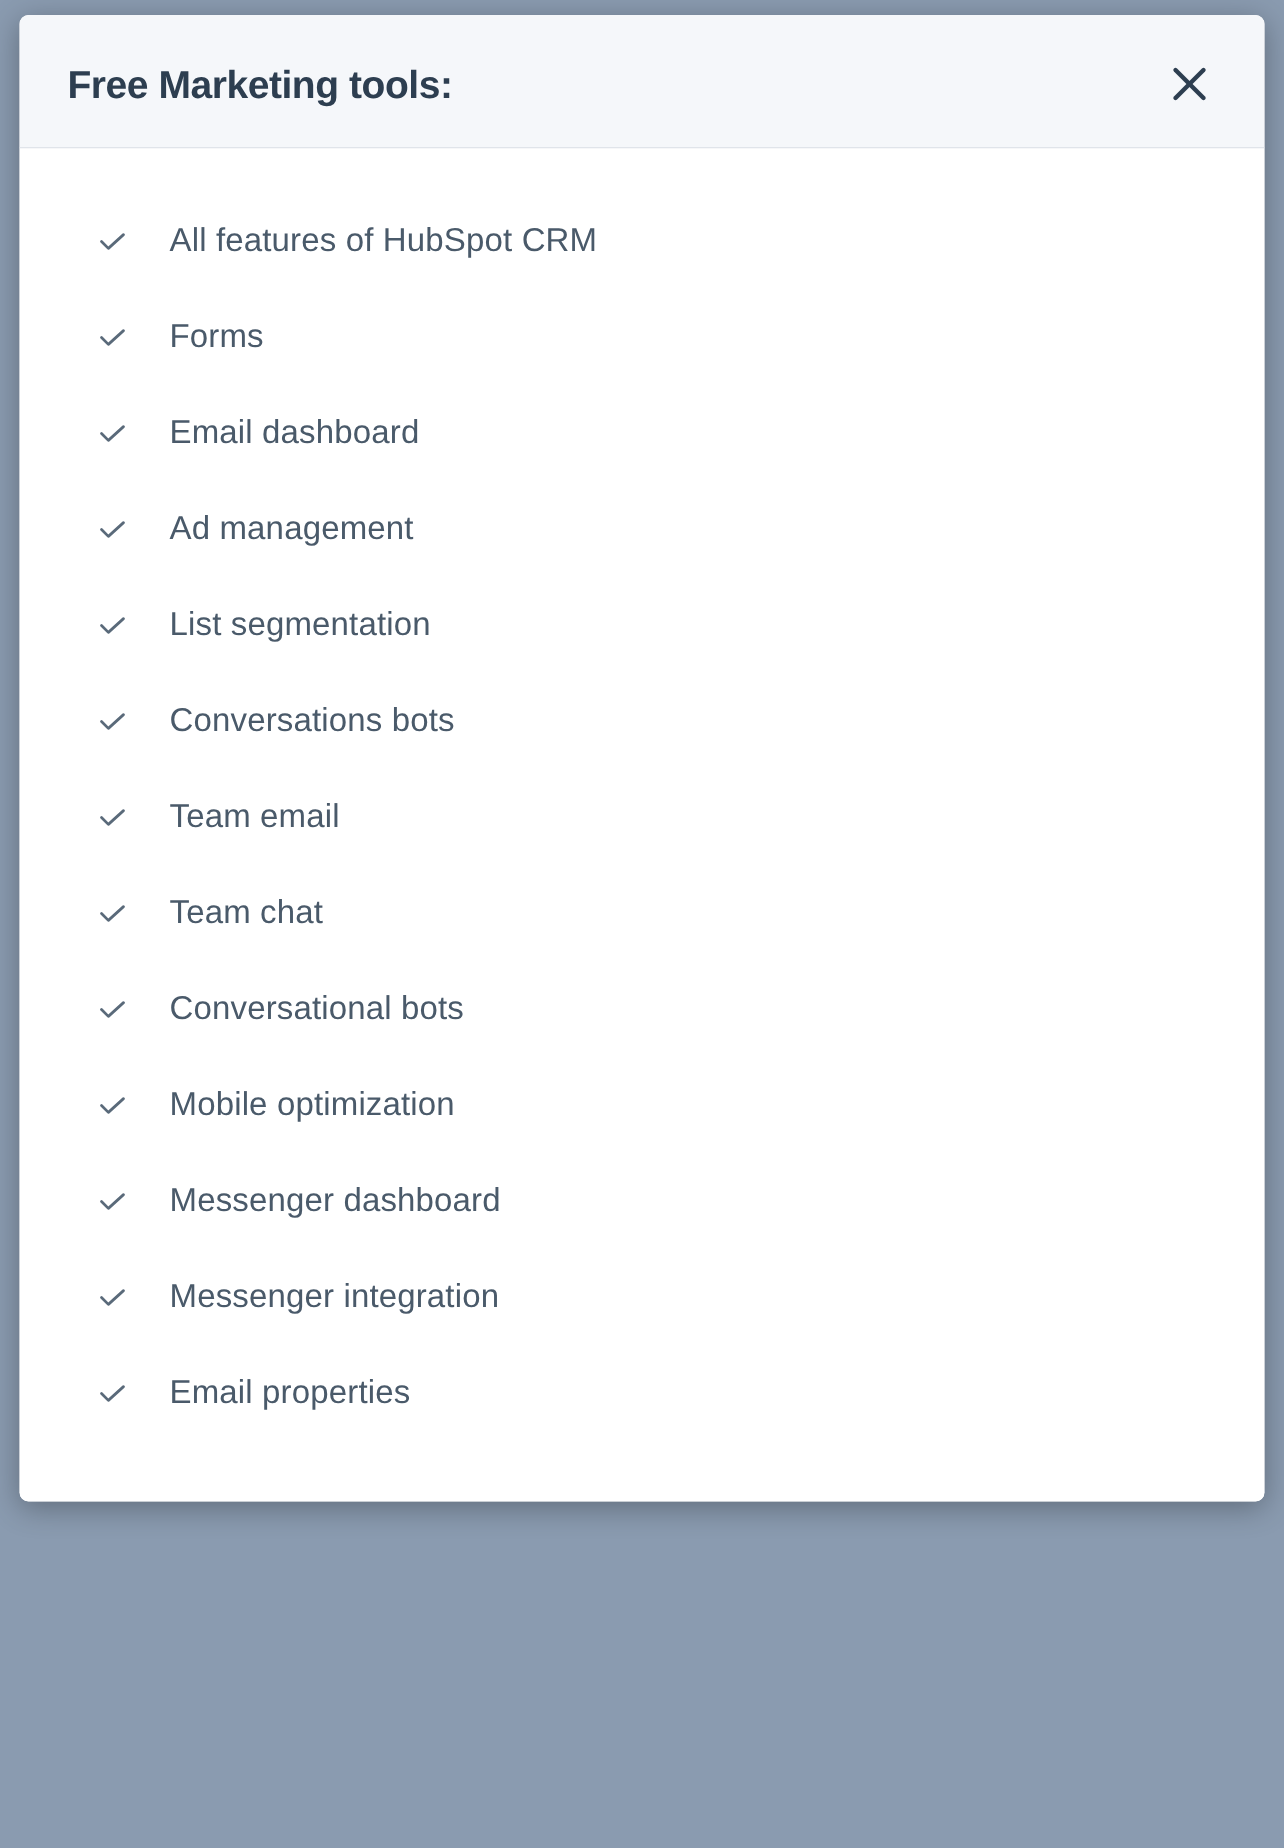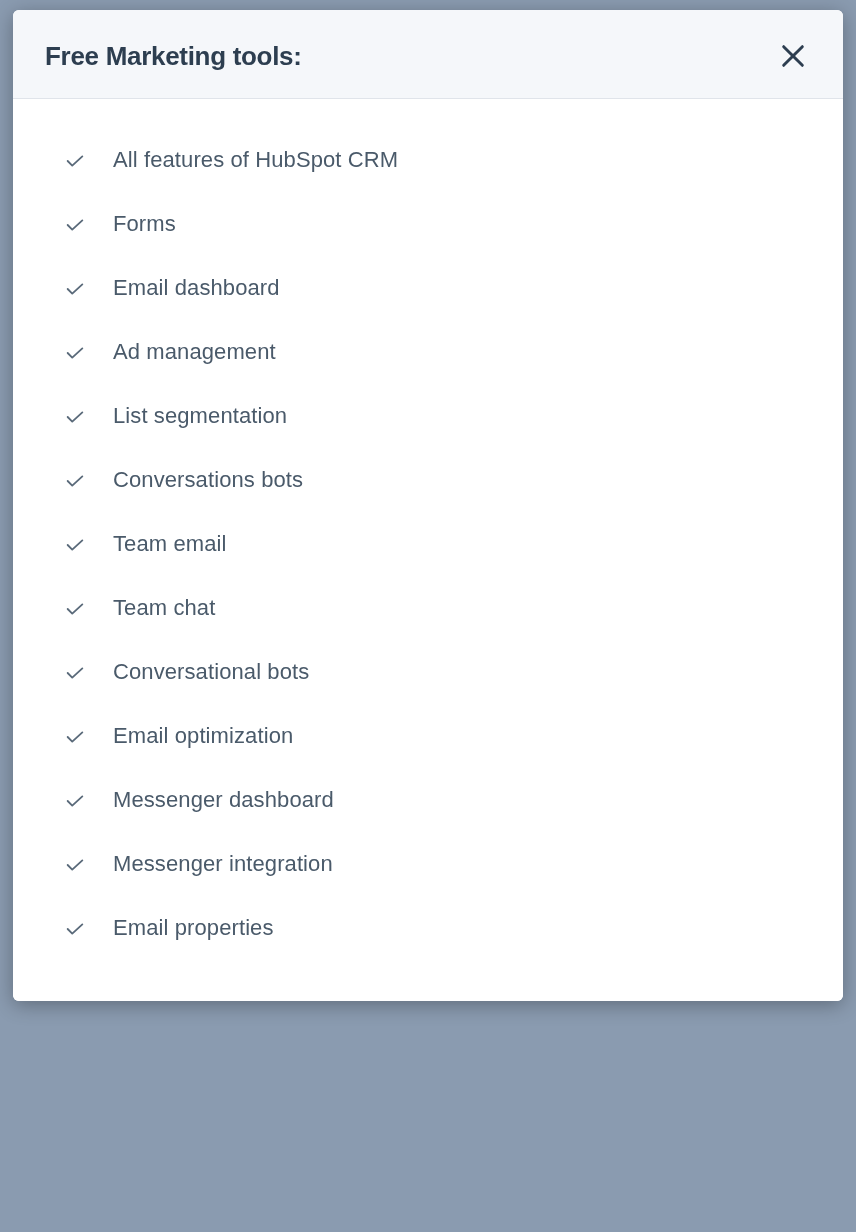--- a/index.html
+++ b/index.html
@@ -191,21 +191,21 @@
             </svg>
           </span>
           <span class="feature-label">Conversational bots</span>
         </li>
         <li class="feature-item">
           <span class="check-icon">
             <svg class="check-svg" viewBox="0 0 24 24" fill="none" stroke="#5a6a7a" stroke-width="2" stroke-linecap="round" stroke-linejoin="round">
               <polyline points="4,12 9,17 20,7"></polyline>
             </svg>
           </span>
-          <span class="feature-label">Email optimization</span>
+          <span class="feature-label">Mobile optimization</span>
         </li>
         <li class="feature-item">
           <span class="check-icon">
             <svg class="check-svg" viewBox="0 0 24 24" fill="none" stroke="#5a6a7a" stroke-width="2" stroke-linecap="round" stroke-linejoin="round">
               <polyline points="4,12 9,17 20,7"></polyline>
             </svg>
           </span>
           <span class="feature-label">Messenger dashboard</span>
         </li>
         <li class="feature-item">

